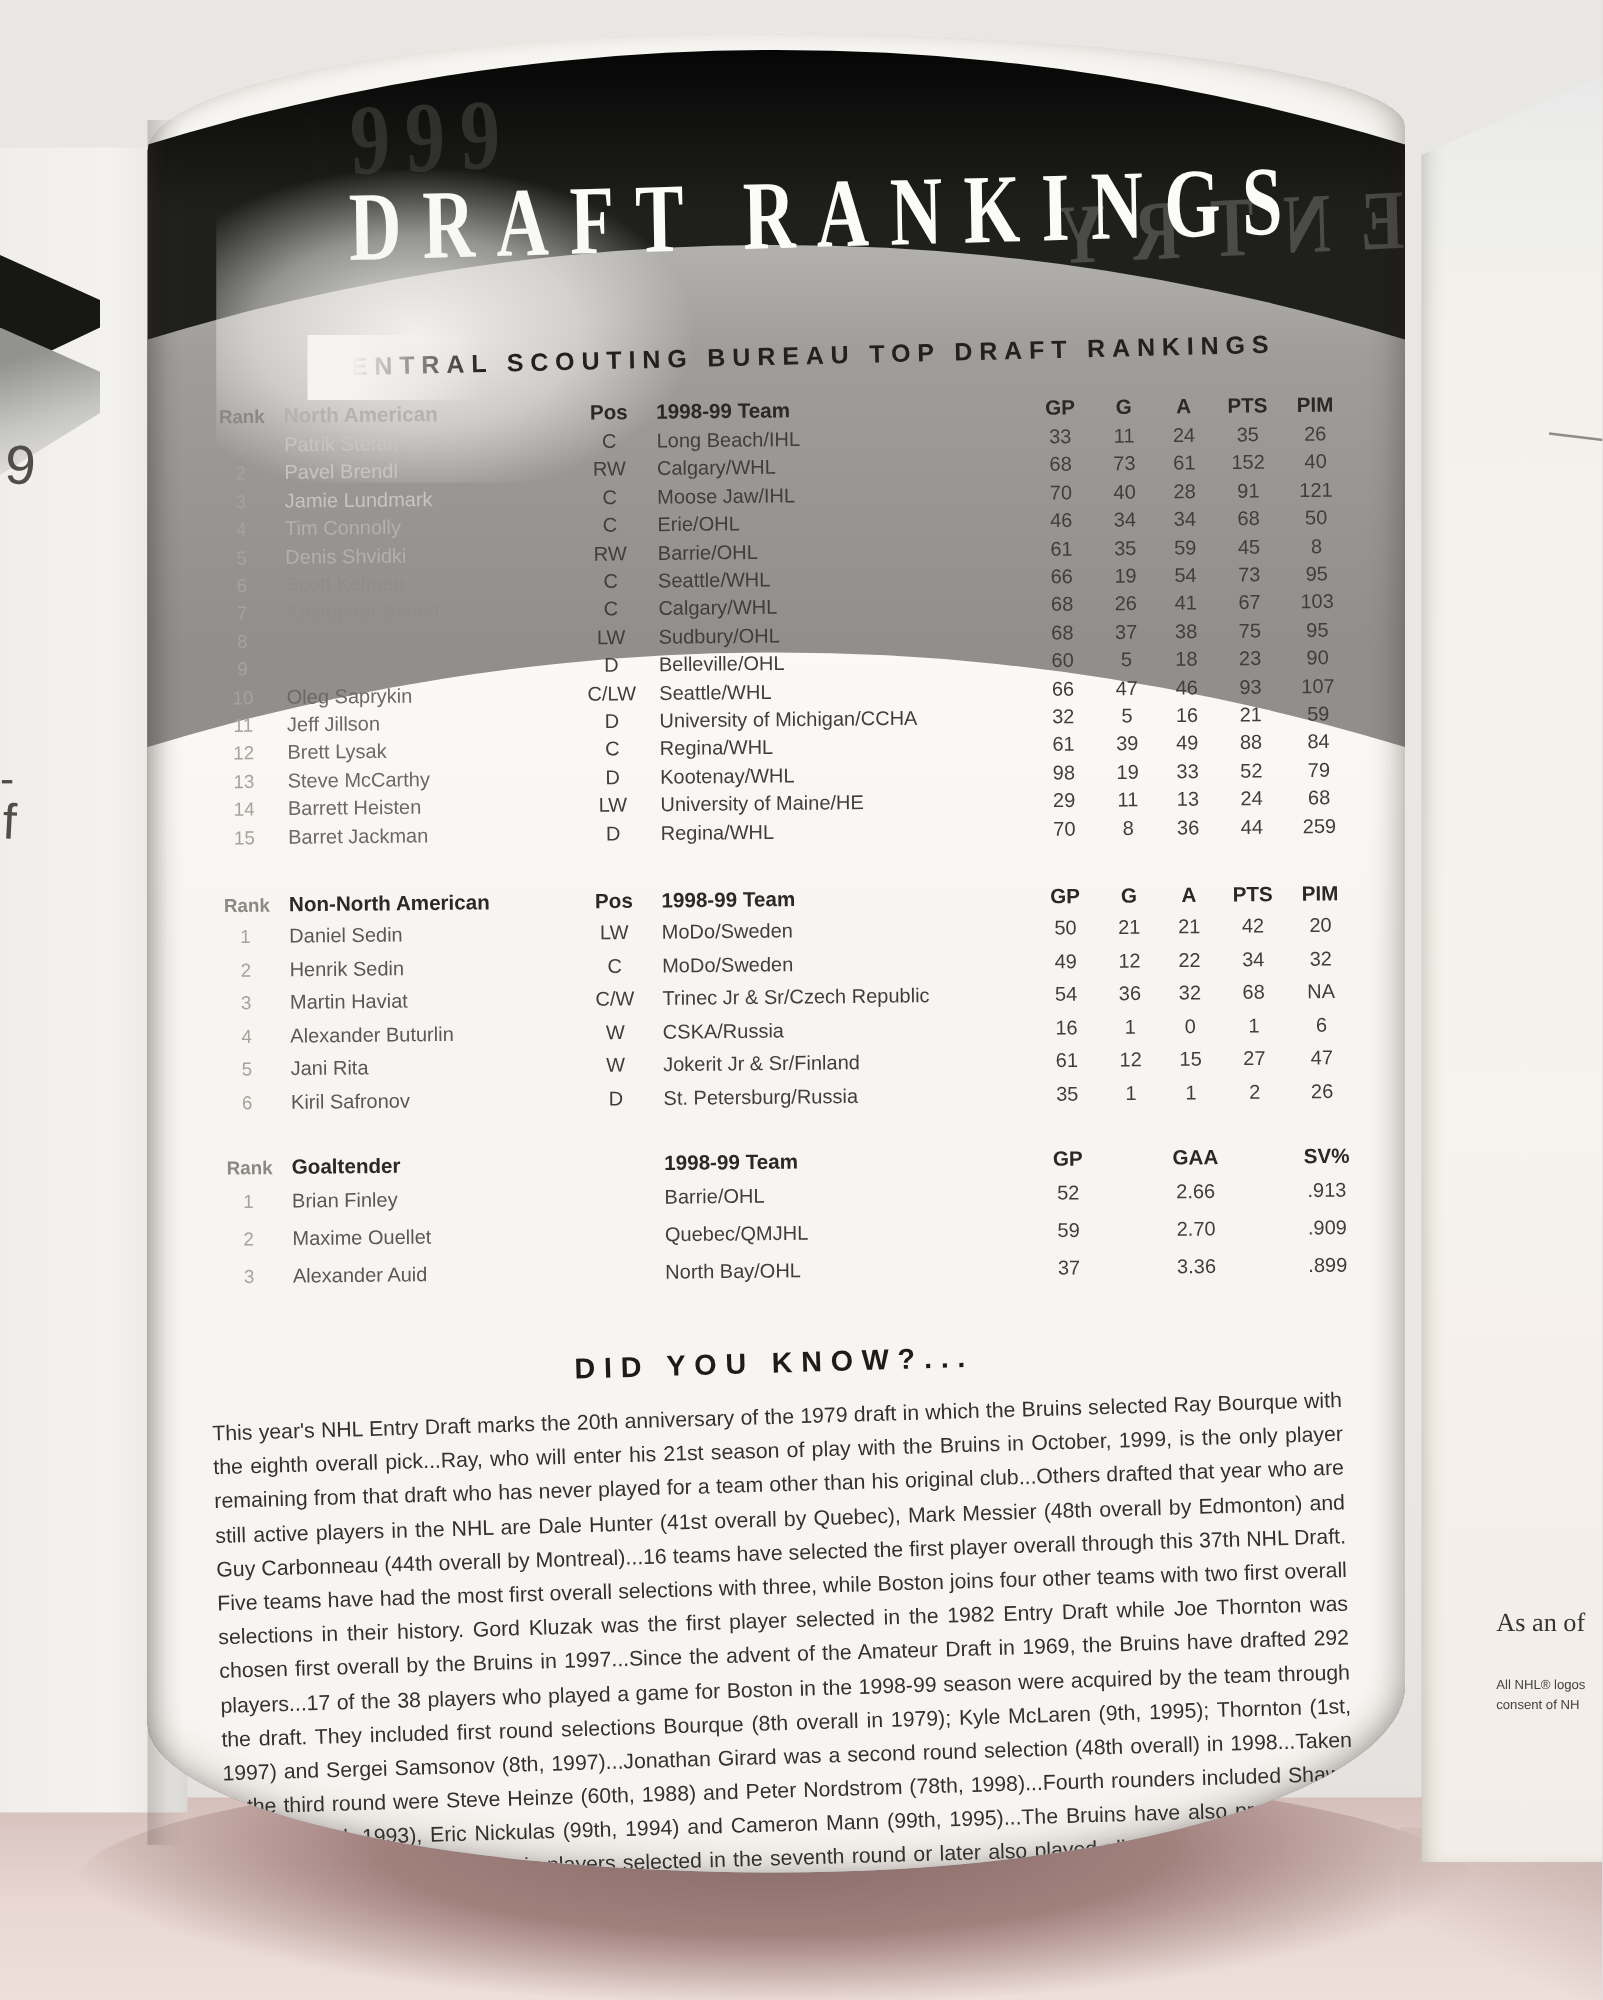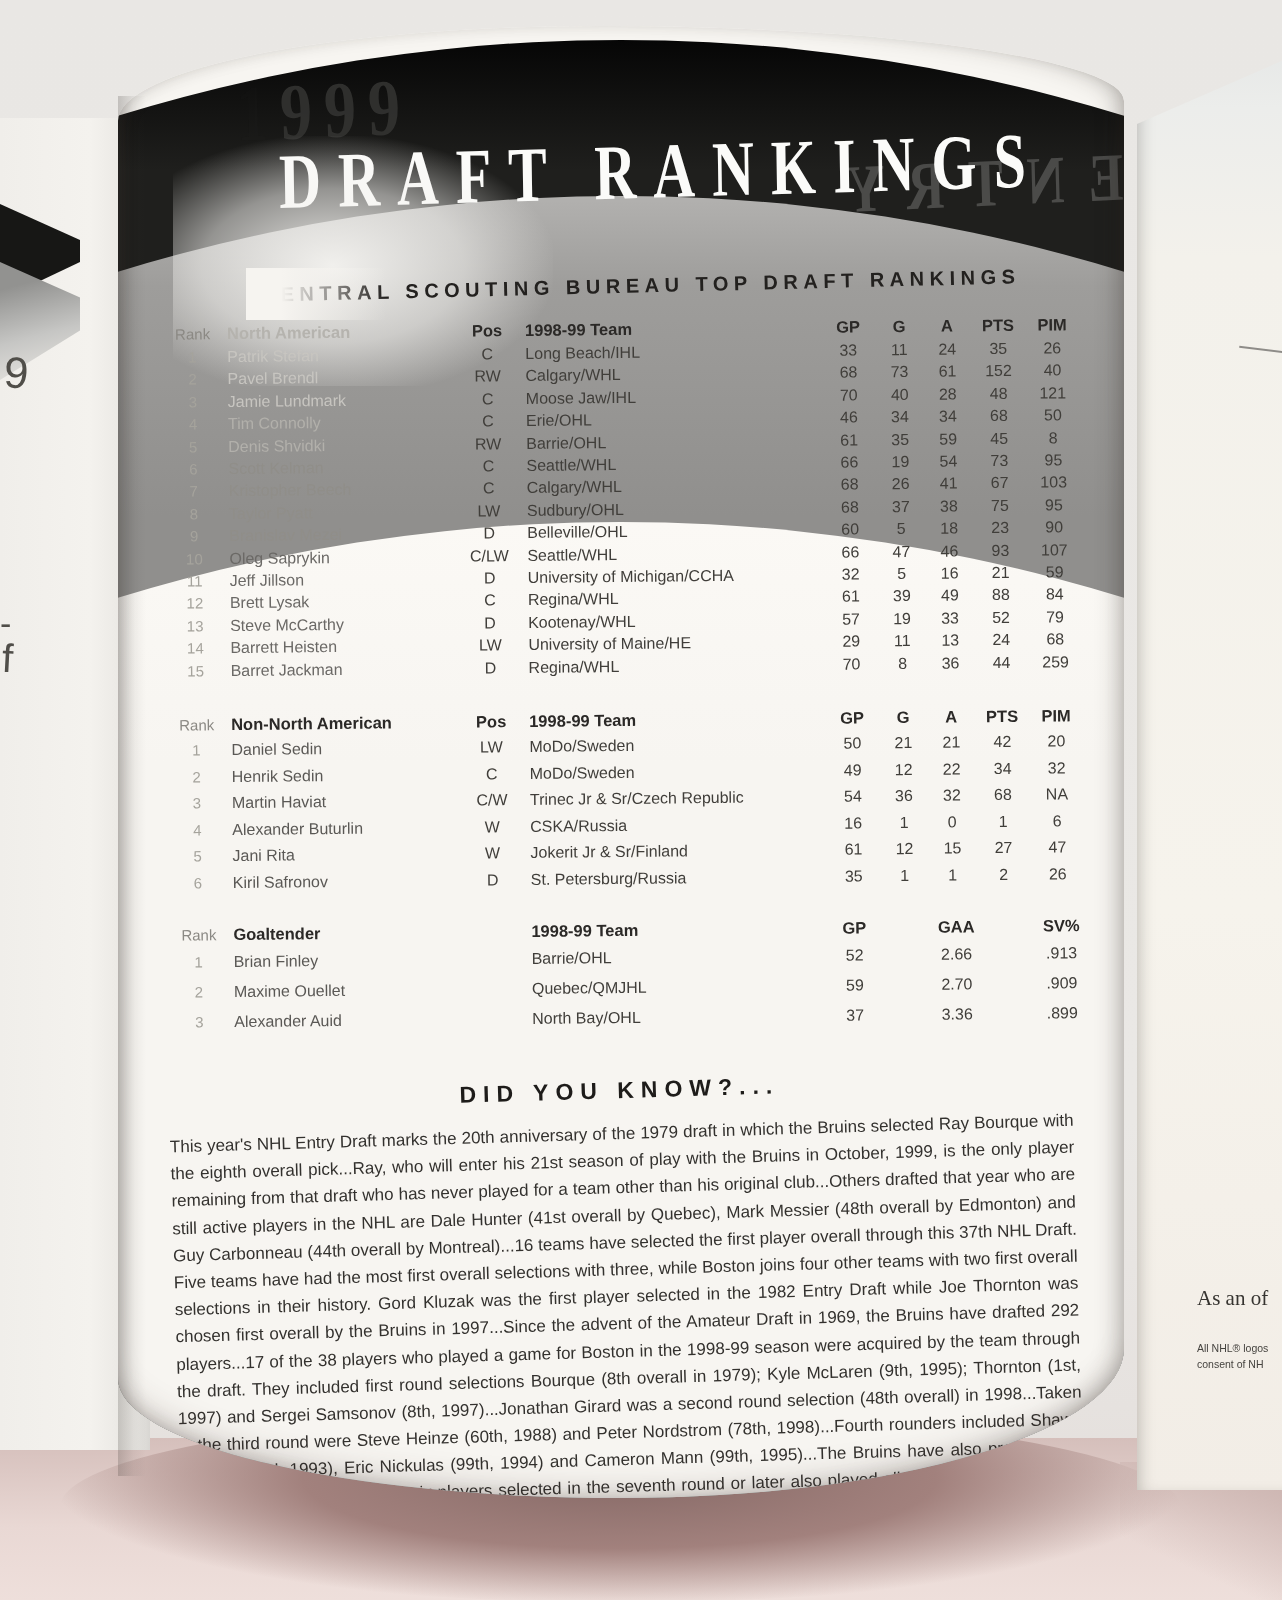--- a/index.html
+++ b/index.html
@@ -74,21 +74,21 @@
 
   .tbl{margin-left:62px;width:910px;color:#403e3a;}
   .t-na{margin-top:20px;}
   .t-eu{margin-top:30px;}
   .t-g{margin-top:26px;}
   .thead,.trow{display:grid;align-items:baseline;}
   .t-na .thead,.t-na .trow,.t-eu .thead,.t-eu .trow{
         grid-template-columns:52px 222px 76px 296px 54px 48px 48px 54px 54px;}
   .t-g .thead,.t-g .trow{grid-template-columns:52px 298px 296px 54px 150px 60px;}
   .thead{font-weight:bold;color:#2b2927;font-size:16.5px;line-height:24px;}
-  .h-rank{font-weight:normal;color:#8b8984;font-size:15px;}
+  .h-rank{font-weight:bold;color:#8b8984;font-size:15px;}
   .trow{font-size:16px;}
   .t-na .trow{line-height:22.4px;}
   .t-eu .trow{line-height:26.5px;}
   .t-g .trow{line-height:30px;}
   .cell{white-space:nowrap;}
   .col-rank{color:#a5a39c;text-align:center;padding-right:18px;font-size:15px;}
   .h-cell-rank{text-align:left;}
   .col-pos{text-align:center;}
   .col-gp,.col-g,.col-a,.col-pts,.col-pim,.col-gaa,.col-sv{text-align:center;}
   .col-name{color:#6b6966;}
@@ -182,21 +182,21 @@
               <span class="cell col-pim">40</span>
             </div>
             <div class="trow">
               <span class="cell col-rank">3</span>
               <span class="cell col-name">Jamie Lundmark</span>
               <span class="cell col-pos">C</span>
               <span class="cell col-team">Moose Jaw/IHL</span>
               <span class="cell col-gp">70</span>
               <span class="cell col-g">40</span>
               <span class="cell col-a">28</span>
-              <span class="cell col-pts">48</span>
+              <span class="cell col-pts">91</span>
               <span class="cell col-pim">121</span>
             </div>
             <div class="trow">
               <span class="cell col-rank">4</span>
               <span class="cell col-name">Tim Connolly</span>
               <span class="cell col-pos">C</span>
               <span class="cell col-team">Erie/OHL</span>
               <span class="cell col-gp">46</span>
               <span class="cell col-g">34</span>
               <span class="cell col-a">34</span>
@@ -289,21 +289,21 @@
               <span class="cell col-g">39</span>
               <span class="cell col-a">49</span>
               <span class="cell col-pts">88</span>
               <span class="cell col-pim">84</span>
             </div>
             <div class="trow">
               <span class="cell col-rank">13</span>
               <span class="cell col-name">Steve McCarthy</span>
               <span class="cell col-pos">D</span>
               <span class="cell col-team">Kootenay/WHL</span>
-              <span class="cell col-gp">57</span>
+              <span class="cell col-gp">98</span>
               <span class="cell col-g">19</span>
               <span class="cell col-a">33</span>
               <span class="cell col-pts">52</span>
               <span class="cell col-pim">79</span>
             </div>
             <div class="trow">
               <span class="cell col-rank">14</span>
               <span class="cell col-name">Barrett Heisten</span>
               <span class="cell col-pos">LW</span>
               <span class="cell col-team">University of Maine/HE</span>

